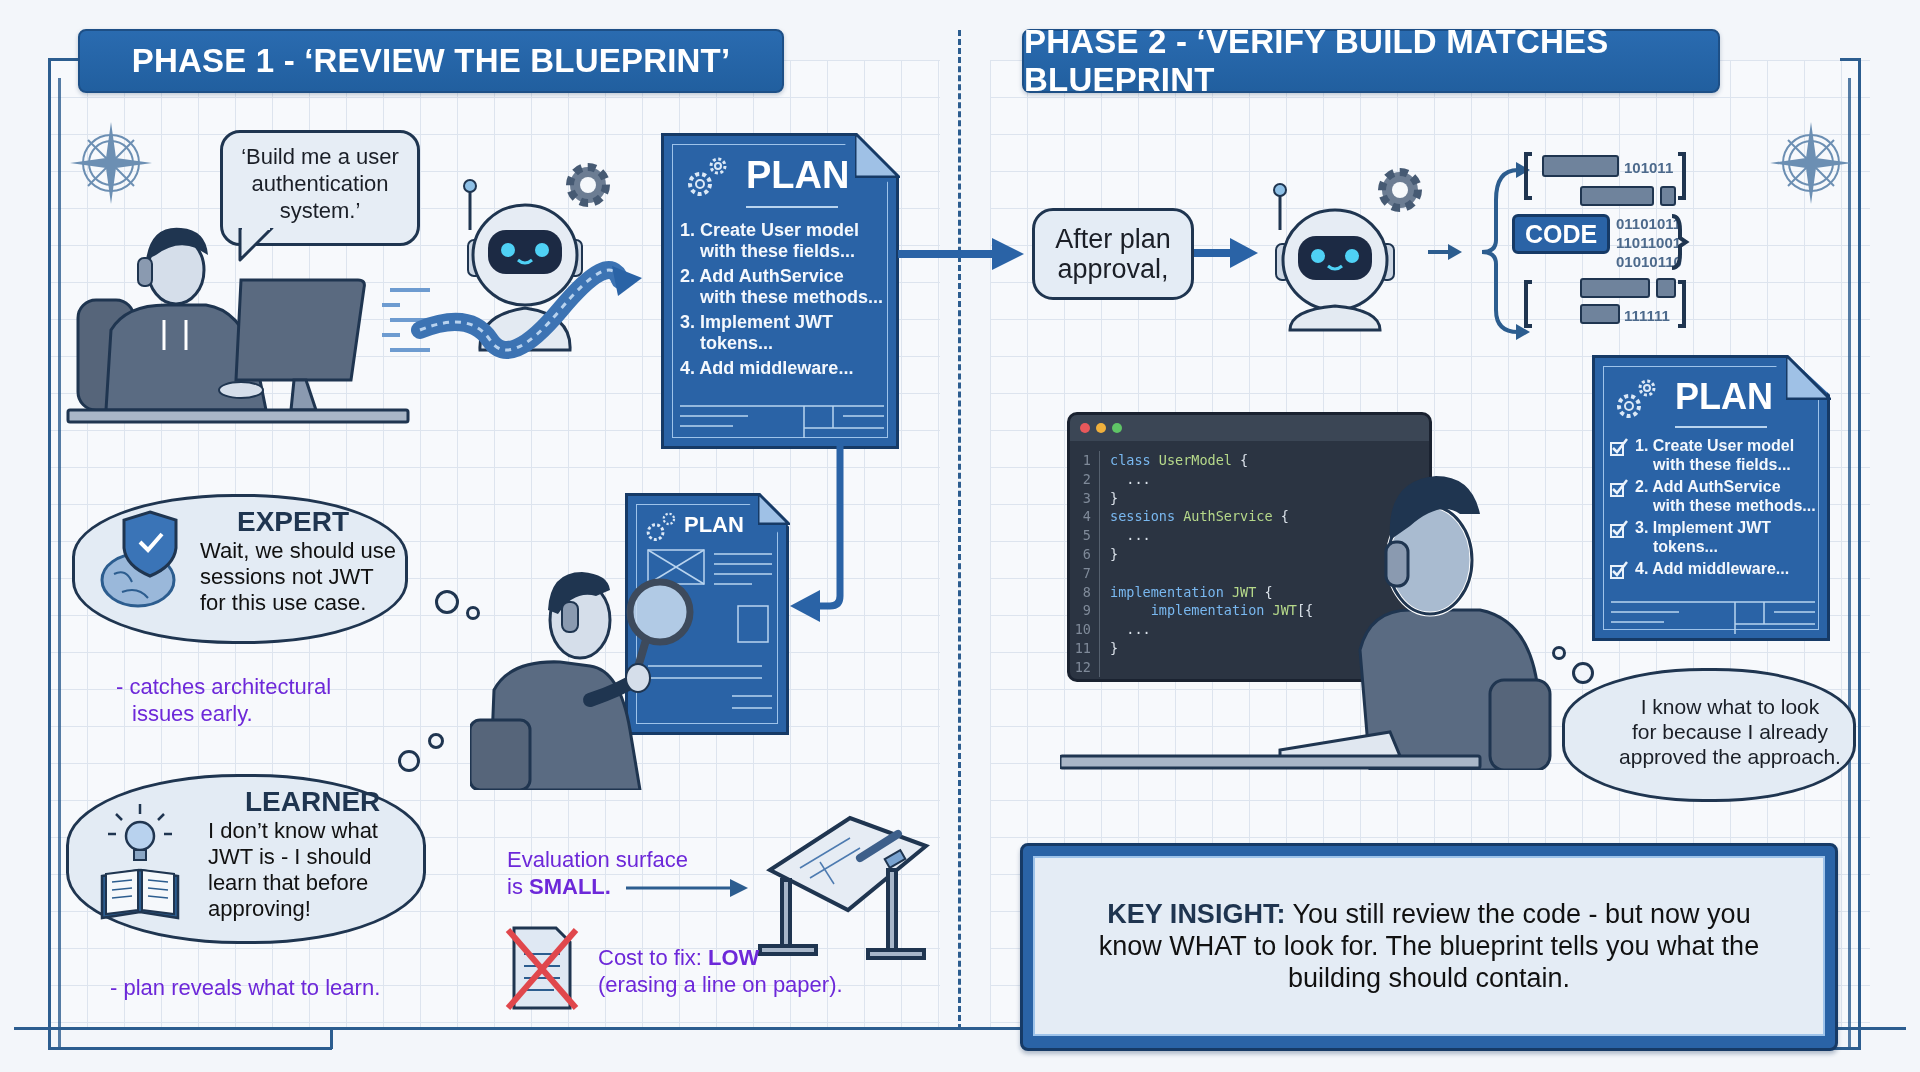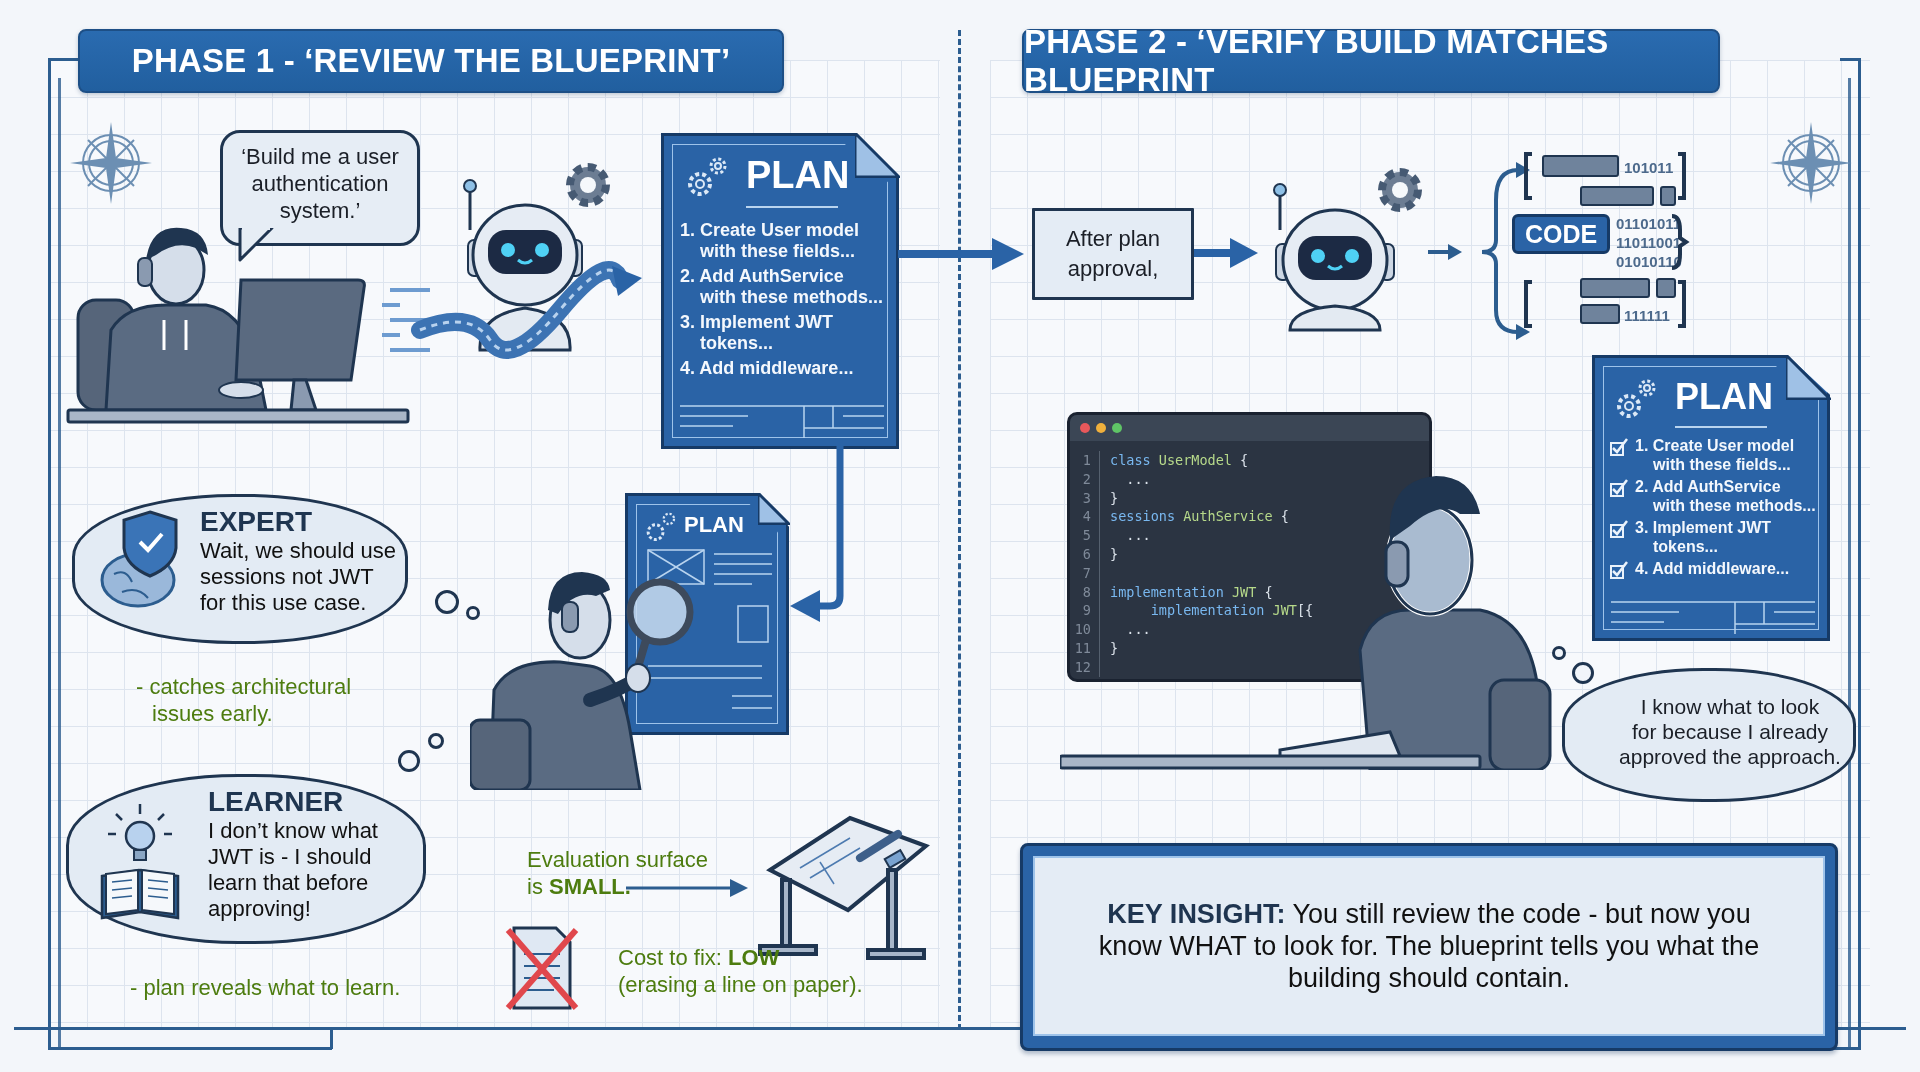--- a/index.html
+++ b/index.html
@@ -35,23 +35,23 @@
   }
   .speech {
     position: absolute; background: #e6edf5; border: 3px solid #1f3550;
     border-radius: 20px; text-align: center; font-size: 22px; line-height: 27px;
     padding: 10px 14px;
   }
   .cloud {
     position: absolute; background: #e3ebf4; border: 3px solid #1f3550;
     border-radius: 48% / 42%;
   }
-  .cloud-title { font-weight: bold; font-size: 28px; color: #1f3550; }
+  .cloud-title { font-weight: bold; font-size: 28px; color: #1f3550; margin-left: 37px; }
   .cloud-text { font-size: 22px; line-height: 26px; color: #111; }
-  .note { position: absolute; font-size: 22px; line-height: 27px; color: #4d7c0f; margin-left: 20px; }
+  .note { position: absolute; font-size: 22px; line-height: 27px; color: #6d28d9; }
   .bubble-dot {
     position: absolute; border: 3px solid #1f3550; border-radius: 50%; background: #f1f5fa;
   }
   .plan-doc {
     position: absolute; background: #2a63a6; border: 3px solid #163a66;
     color: #fff;
     clip-path: polygon(0 0, 82% 0, 100% 14%, 100% 100%, 0 100%);
   }
   .plan-doc .inner-border {
     position: absolute; inset: 8px; border: 1.5px solid #9ec3ea;
@@ -64,22 +64,22 @@
     overflow: hidden;
   }
   .code-titlebar { height: 26px; background: #3b4655; display: flex; align-items: center; padding-left: 10px; gap: 6px; }
   .dot { width: 10px; height: 10px; border-radius: 50%; }
   .code-line { font-family: "DejaVu Sans Mono", monospace; font-size: 13.5px; height: 18.8px; line-height: 18.8px; white-space: pre; display: flex; }
   .ln { width: 30px; text-align: right; color: #7f8a99; padding-right: 8px; border-right: 1px solid #55606e; margin-right: 10px; }
   .kw { color: #79b8f0; }
   .nm { color: #b6d98a; }
   .pl { color: #dbe2ea; }
   .box-label {
-    position: absolute; background: #e4ecf5; border: 3px solid #1f3550; border-radius: 1px;
-    font-size: 22px; line-height: 30px; text-align: center; display: flex; align-items: center; justify-content: center;
+    position: absolute; background: #e4ecf5; border: 3px solid #1f3550; border-radius: 21px;
+    font-size: 27px; line-height: 30px; text-align: center; display: flex; align-items: center; justify-content: center;
   }
   .code-badge {
     position: absolute; background: #2a63a6; border: 3px solid #163a66; border-radius: 6px;
     color: #fff; font-weight: bold; font-size: 25px; display: flex; align-items: center; justify-content: center;
   }
   .bin { position: absolute; font-family: "Liberation Sans", sans-serif; font-weight: bold; color: #4d6a8c; font-size: 15px; line-height: 19px; }
   .bar { position: absolute; background: #6f839c; border: 2.5px solid #1f3550; border-radius: 3px; }
   .insight {
     position: absolute; left: 1020px; top: 843px; width: 818px; height: 208px;
     background: #2a63a6; border: 3px solid #163a66; border-radius: 8px;

